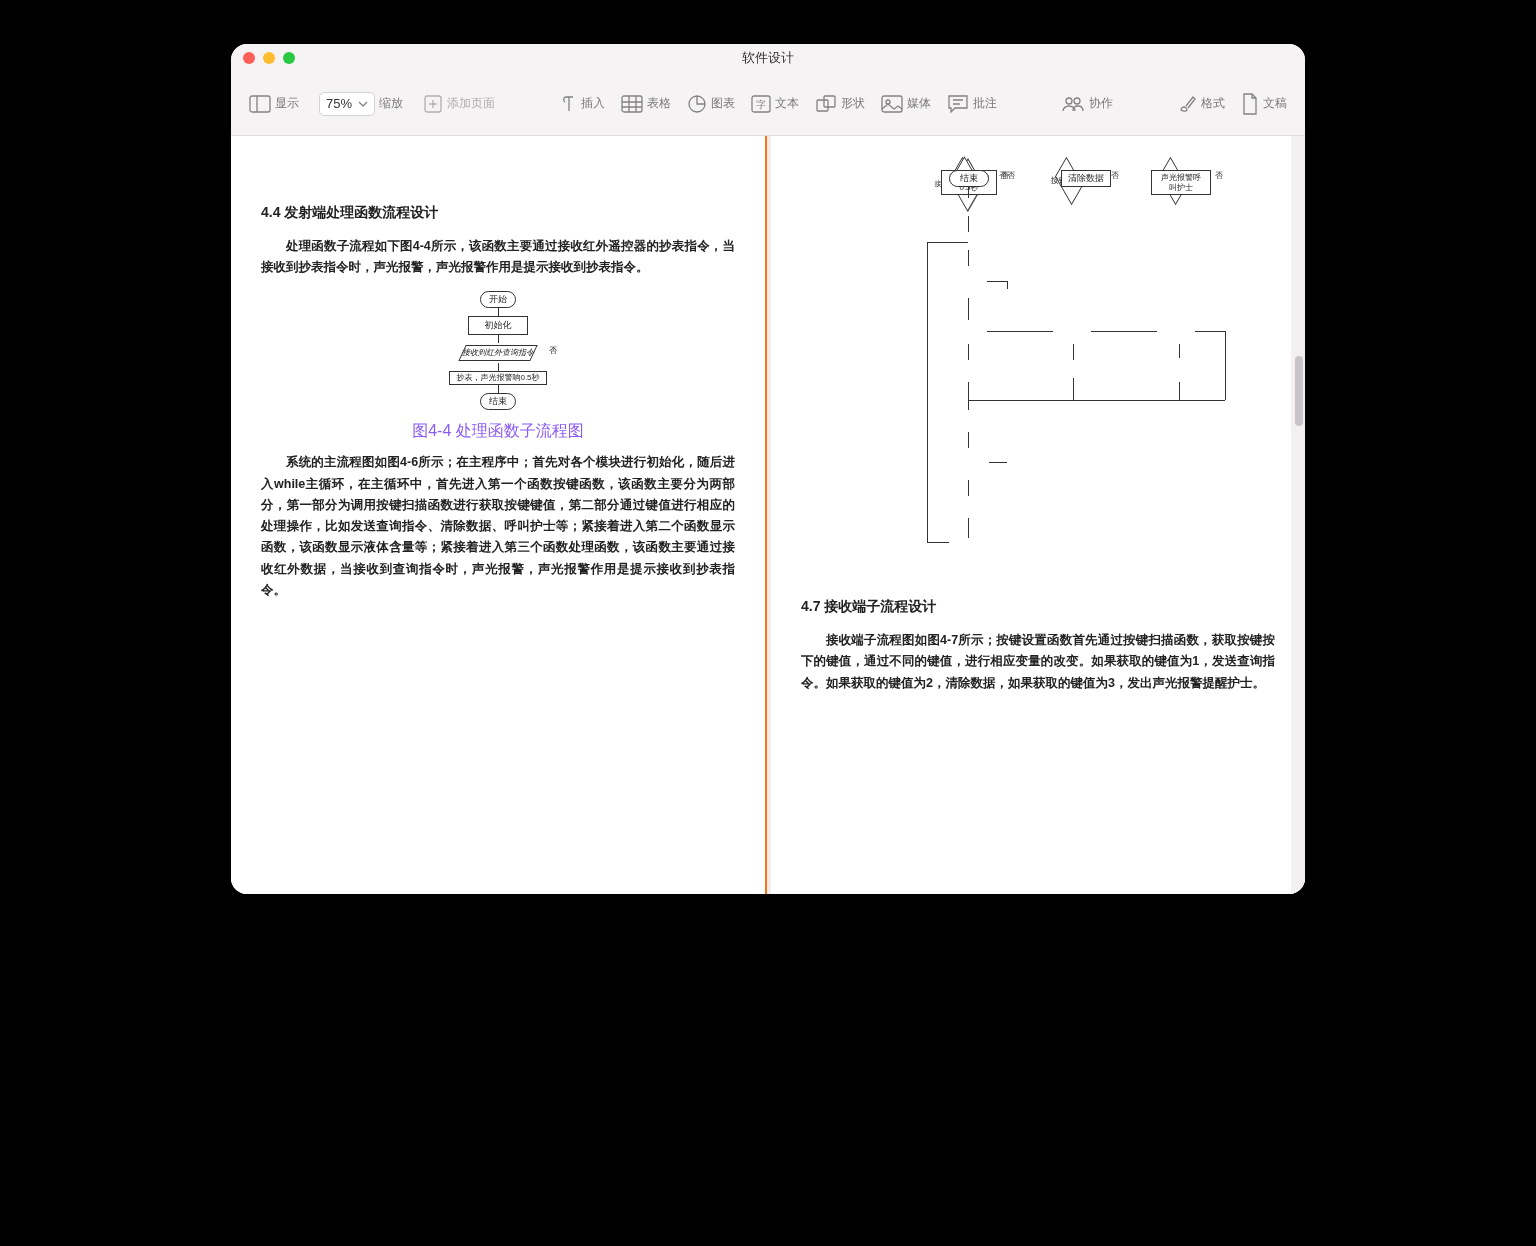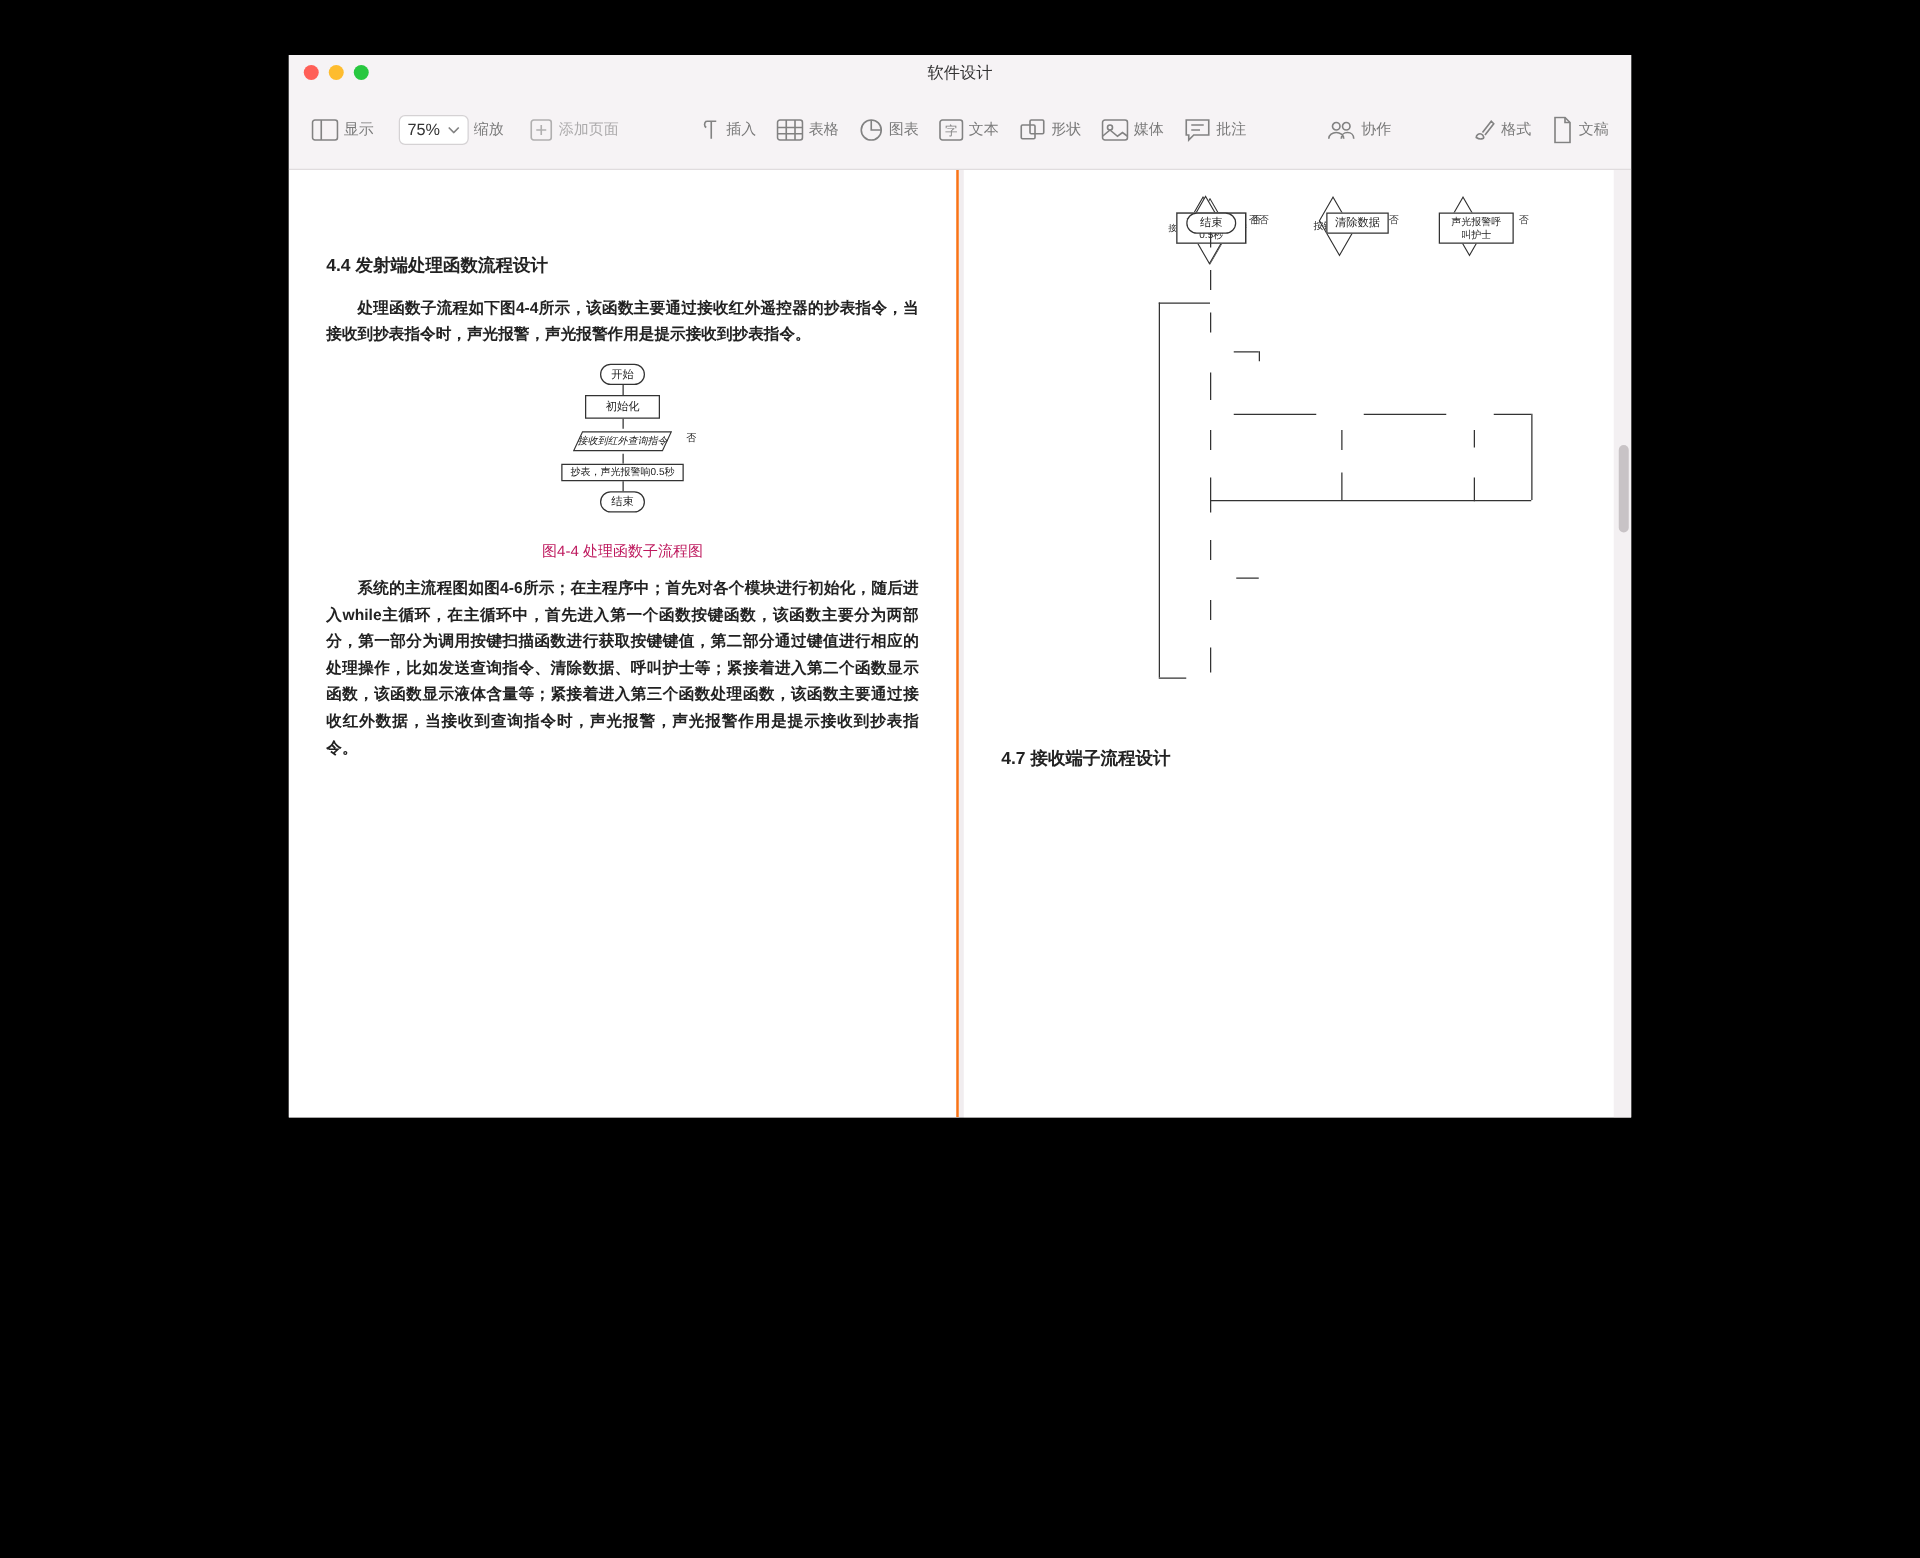--- a/index.html
+++ b/index.html
@@ -10,21 +10,21 @@
       height: 1246px;
       display: flex;
       align-items: flex-start;
       justify-content: center;
       padding-top: 44px;
     }
     .window {
       width: 1074px;
       height: 850px;
       background: #fcfbfb;
-      border-radius: 0;
+      border-radius: 16px;
       box-shadow: 0 20px 60px rgba(0,0,0,0.5);
       overflow: hidden;
       display: flex;
       flex-direction: column;
       position: relative;
     }
     .titlebar {
       height: 28px;
       display: flex;
       align-items: center;
@@ -120,23 +120,23 @@
     .para {
       font-size:12.5px;
       line-height:1.7;
       text-indent:2em;
       text-align:justify;
       margin-bottom:10px;
       font-weight:bold;
     }
     .caption {
       text-align:center;
-      font-size:12px;
-      color:#be185d;
-      margin:23px 0 10px;
+      font-size:16px;
+      color:#8b5cf6;
+      margin:11px 0 10px;
     }
 
     
     .flow1 {
       margin:12px auto 4px;
       width:150px;
       display:flex;
       flex-direction:column;
       align-items:center;
       font-size:9px;
@@ -481,20 +481,21 @@
 
           <div class="line" style="left:188px;top:292px;height:1px;width:18px"></div>
 
           <div class="line" style="left:126px;top:72px;width:1px;height:300px"></div>
           <div class="line" style="left:126px;top:72px;height:1px;width:41px"></div>
           <div class="line" style="left:126px;top:372px;height:1px;width:22px"></div>
         </div>
 
 
         <h3>4.7 接收端子流程设计</h3>
+        <p class="para">接收端子流程图如图4-7所示；按键设置函数首先通过按键扫描函数，获取按键按下的键值，通过不同的键值，进行相应变量的改变。如果获取的键值为1，发送查询指令。如果获取的键值为2，清除数据，如果获取的键值为3，发出声光报警提醒护士。</p>
       </div>
     </div>
 
     <div class="scrollbar">
       <div class="thumb"></div>
     </div>
   </div>
 </div>
 
 </body></html>

